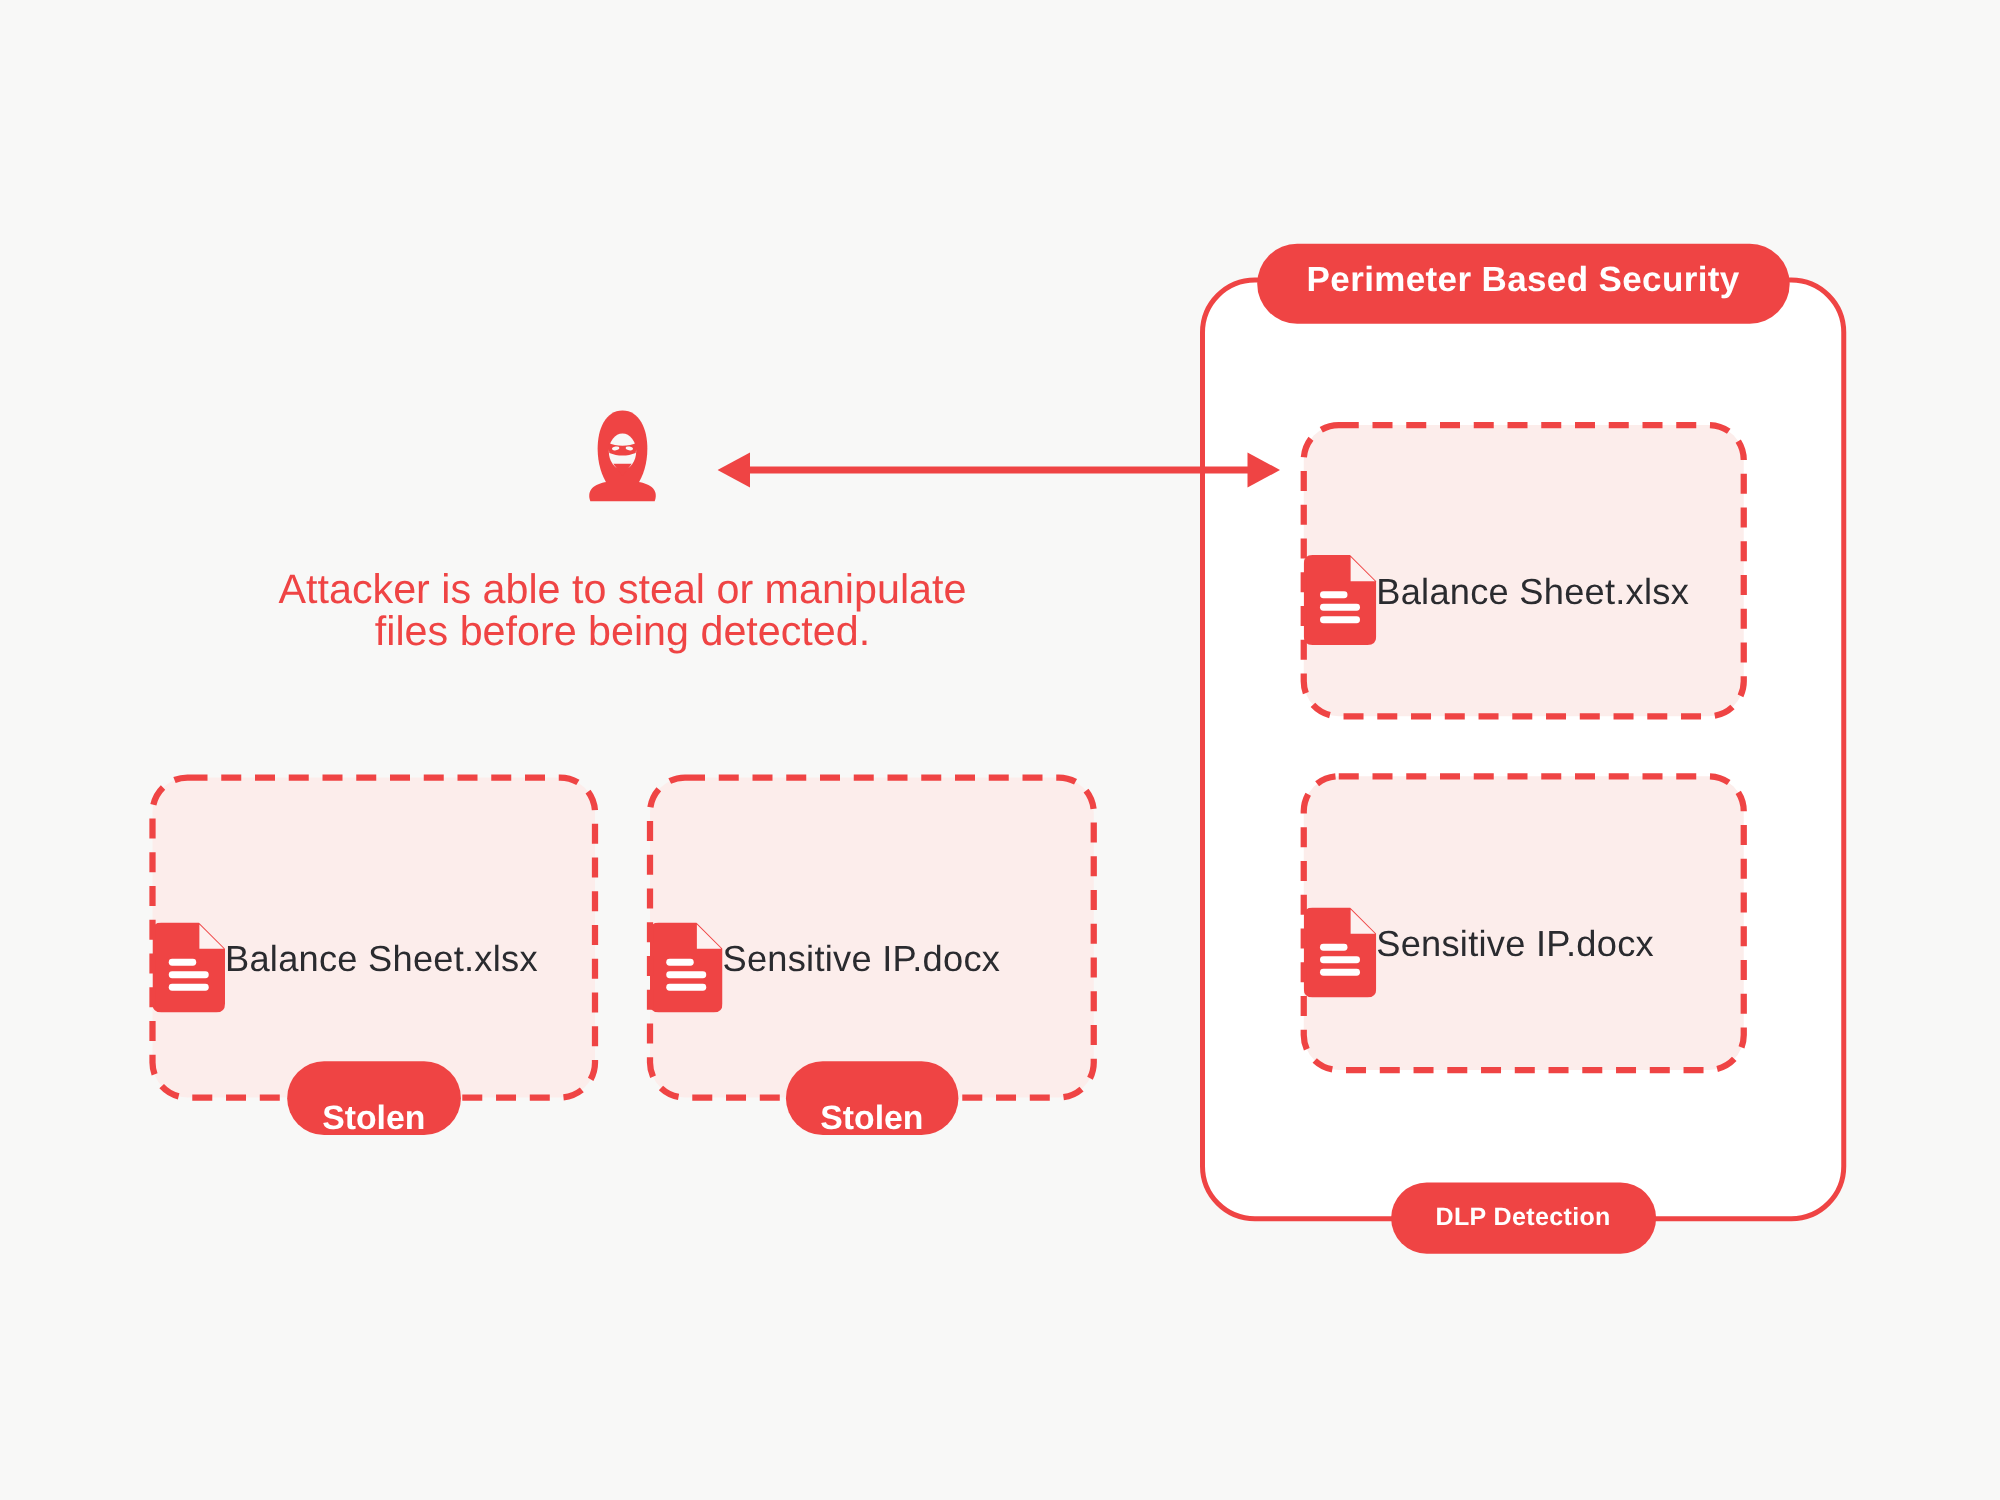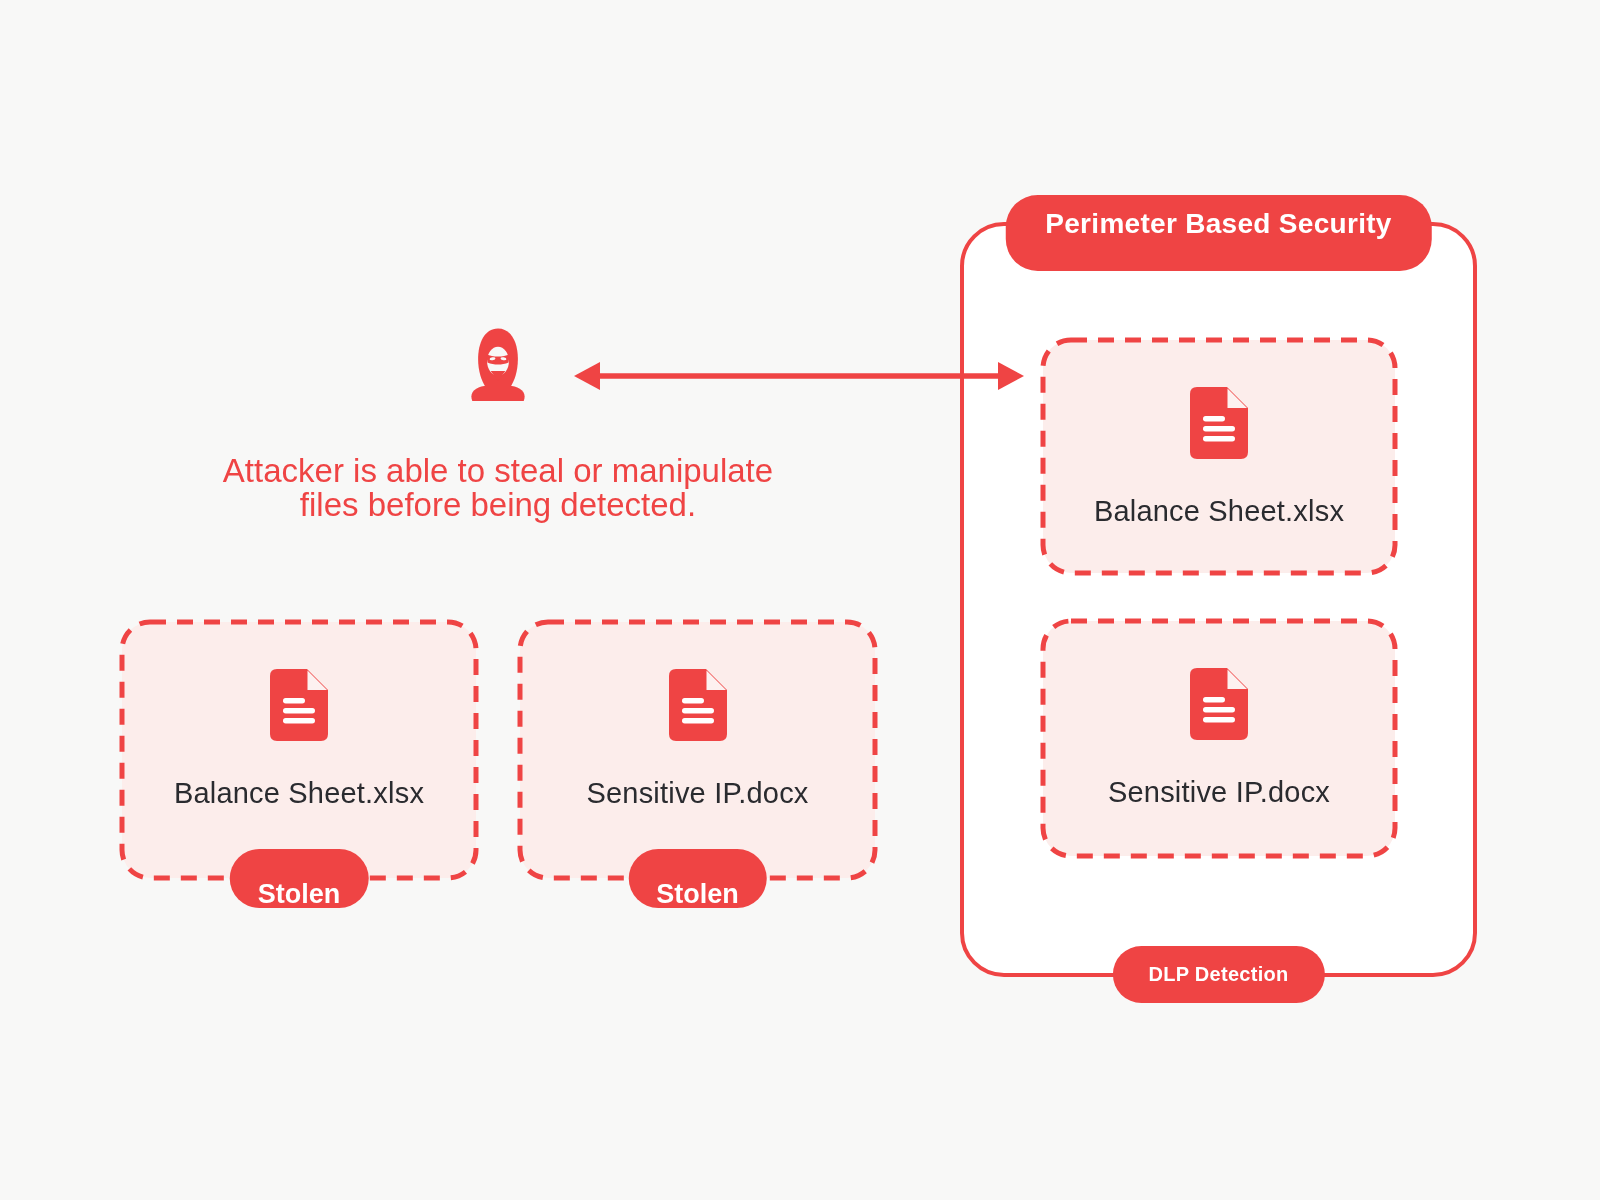--- a/index.html
+++ b/index.html
@@ -14,34 +14,34 @@
   .actor-text{position:absolute;left:208px;top:432px;width:580px;text-align:center;color:#ef4444;}
   .actor-title{font-size:37px;font-weight:700;letter-spacing:.2px;line-height:40px;}
   .actor-subtitle{margin-top:22px;font-size:33px;font-weight:500;line-height:34px;}
 
   
   .arrow{position:absolute;left:574px;top:353px;width:450px;height:46px;z-index:10;}
 
   
   .file-card{
     position:absolute;background:#fcedeb;border-radius:28px;
-    display:flex;flex-direction:column;align-items:center;
+    display:flex;flex-direction:row;align-items:center;
   }
   .dash-border{position:absolute;left:0;top:0;width:100%;height:100%;overflow:visible;pointer-events:none;}
   .doc-icon{margin-top:47px;width:58px;height:72px;flex:0 0 auto;}
   .file-name{margin-top:36px;font-size:29px;font-weight:500;color:#2a2b2f;letter-spacing:.2px;}
 
   
   .pill{
     position:absolute;left:50%;transform:translateX(-50%);
     background:#ef4444;color:#ffffff;font-weight:700;text-align:center;
     border-radius:32px;white-space:nowrap;z-index:12;
   }
   .stolen-pill{bottom:-30px;height:59px;line-height:59px;min-width:132px;padding:16px 28px;font-size:27px;box-sizing:border-box;}
-  .perimeter-pill-top{top:-31px;height:76px;line-height:58px;padding:0 40px;font-size:28px;letter-spacing:.3px;}
+  .perimeter-pill-top{top:-31px;height:64px;line-height:58px;padding:0 40px;font-size:28px;letter-spacing:.3px;}
   .perimeter-pill-bottom{bottom:-30px;height:57px;line-height:57px;padding:0 36px;font-size:20px;letter-spacing:.3px;}
 
   
   .perimeter{
     position:absolute;left:960px;top:222px;width:509px;height:747px;
     background:#ffffff;border:4px solid #ef4444;border-radius:44px;
   }
 </style>
 </head>
 <body>

